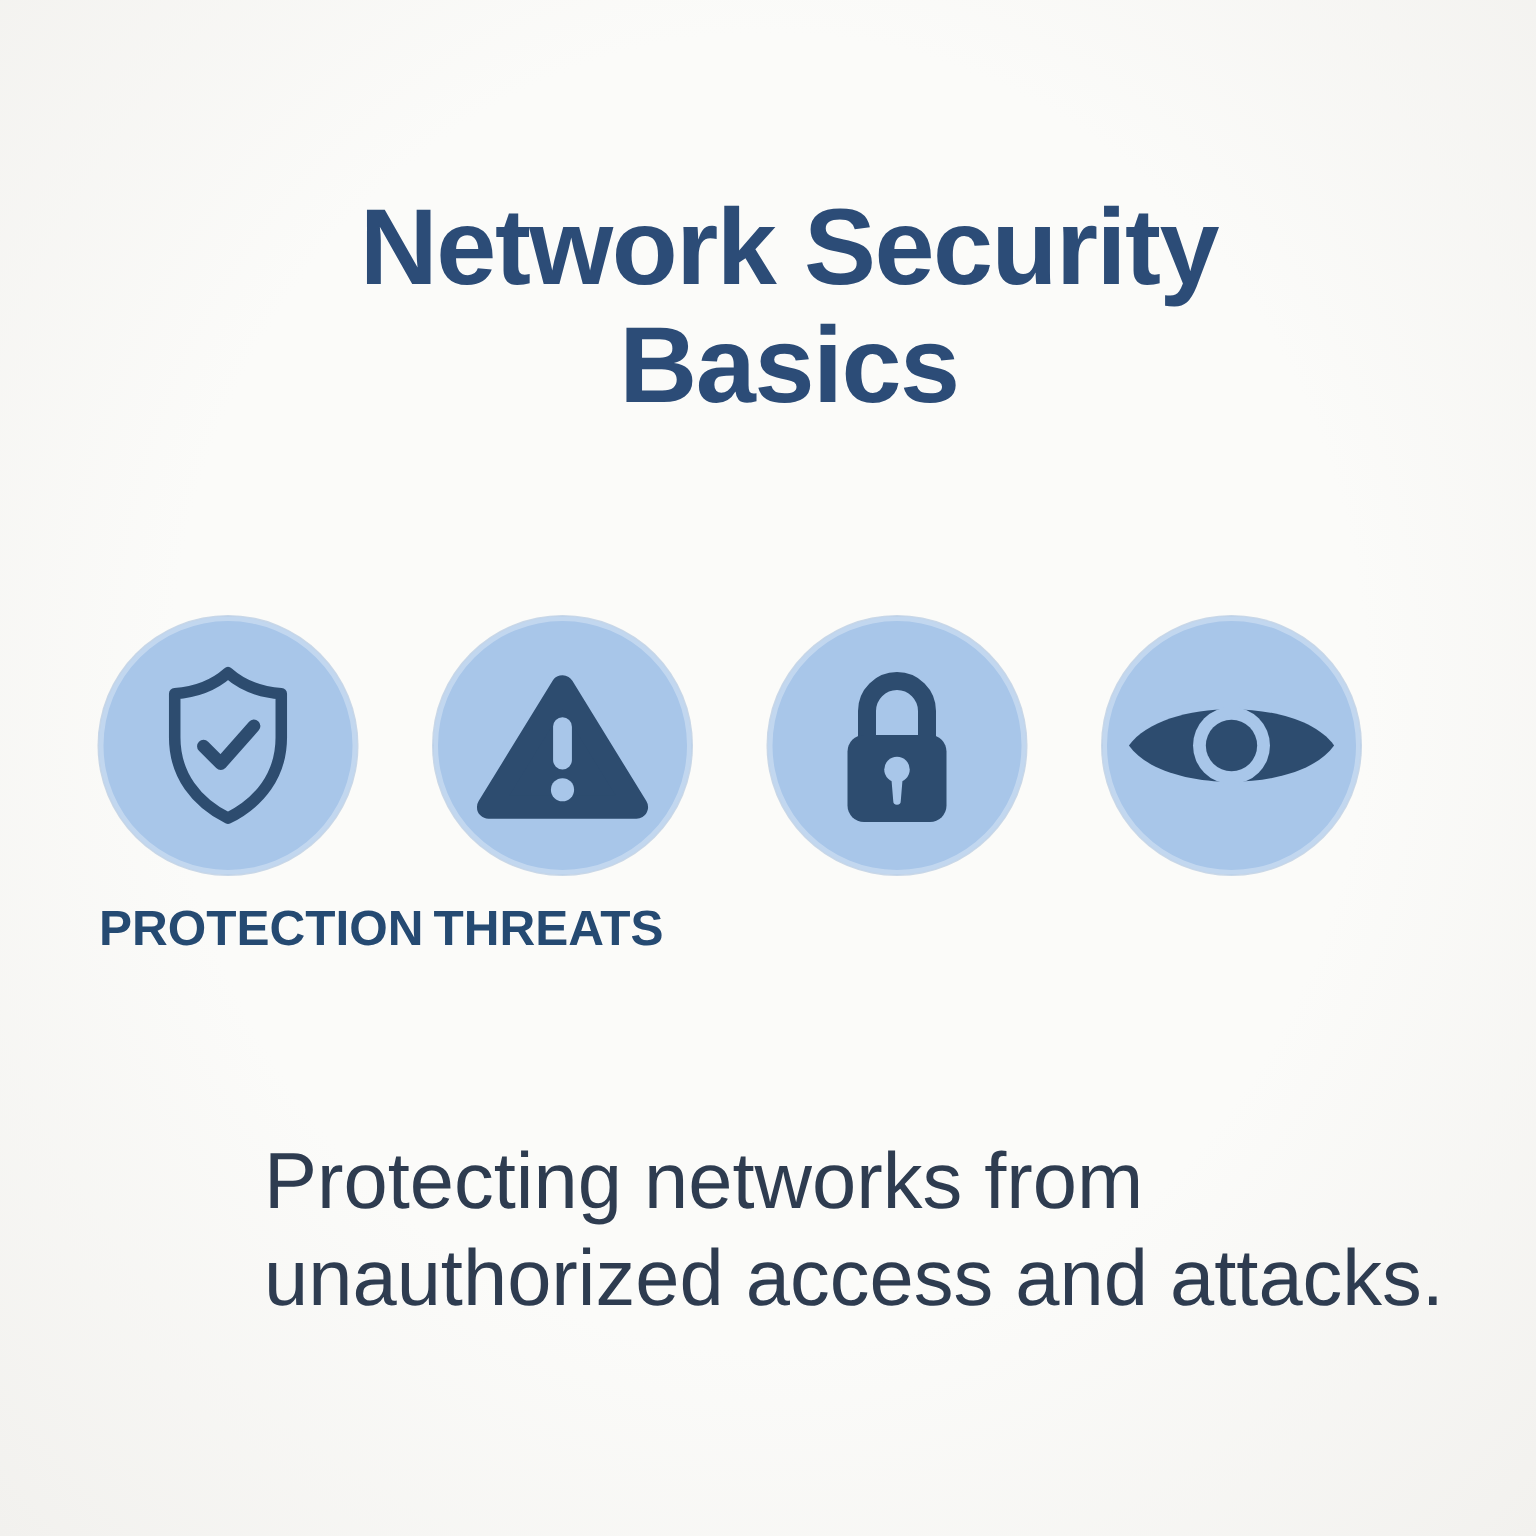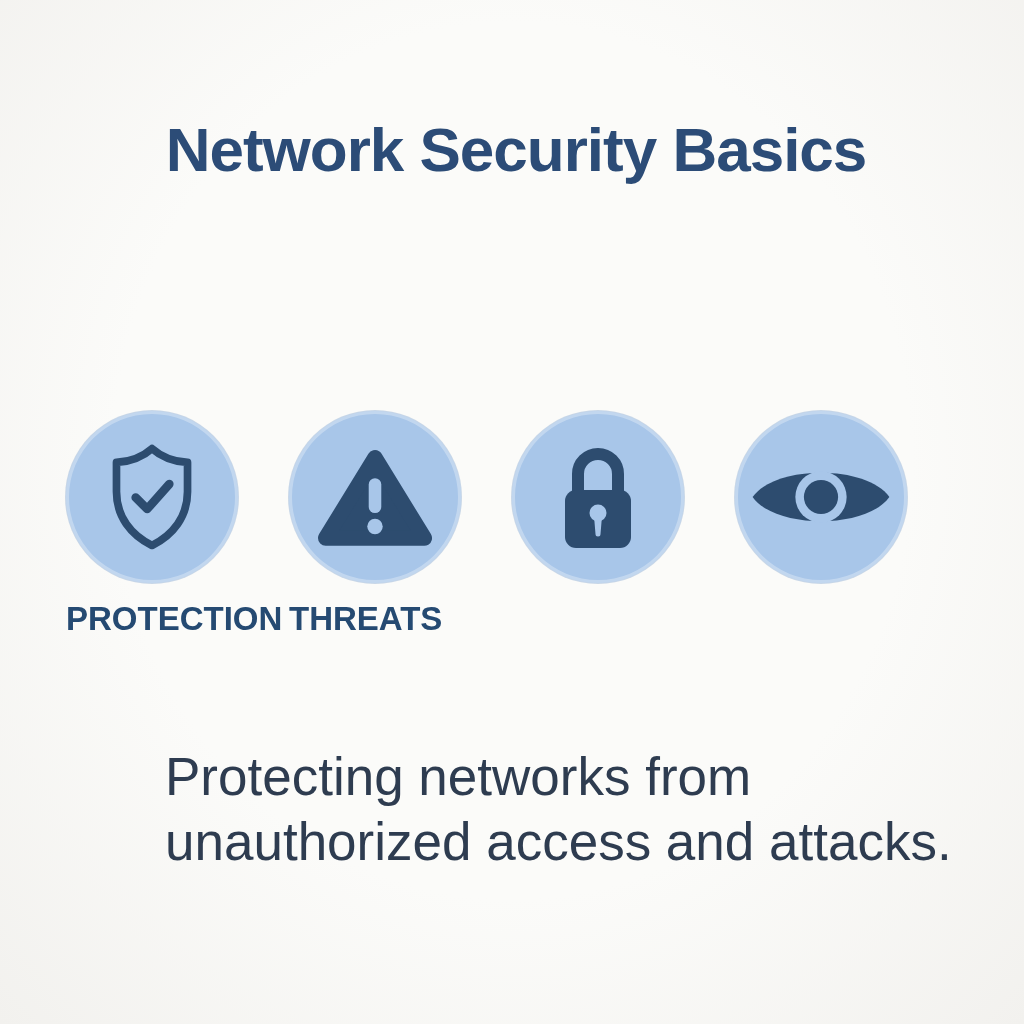--- a/index.html
+++ b/index.html
@@ -14,23 +14,23 @@
     height: 1024px;
     margin: 0 auto;
     background: radial-gradient(ellipse at 50% 45%, var(--bg) 55%, #f2f1ee 100%);
     overflow: hidden;
   }
   .title {
     position: absolute;
     top: 112px;
     left: 112px;
     width: 800px;
-    margin: 4px;
+    margin: 14px;
     text-align: center;
-    font-size: 62px;
+    font-size: 72px;
     line-height: 1.1;
     font-weight: bold;
     letter-spacing: -1px;
     color: var(--title-text);
   }
   .icons-row {
     position: absolute;
     top: 411px;
     left: 66px;
     display: flex;
@@ -59,21 +59,21 @@
     font-weight: bold;
     text-align: center;
     color: var(--label-text);
     letter-spacing: 0px;
   }
   .description {
     position: absolute;
     top: 744px;
     left: 165px;
     width: 840px;
-    margin: 0;
+    margin: 11px;
     font-size: 53px;
     line-height: 65px;
     font-weight: normal;
     color: var(--desc-text);
     text-align: left;
   }
   svg { display: block; }
 </style>
 </head>
 <body>

